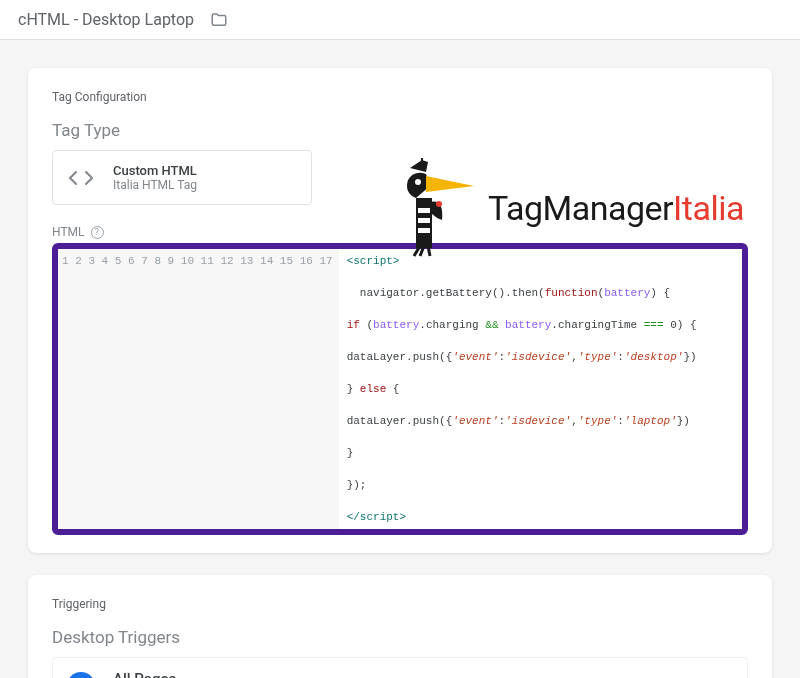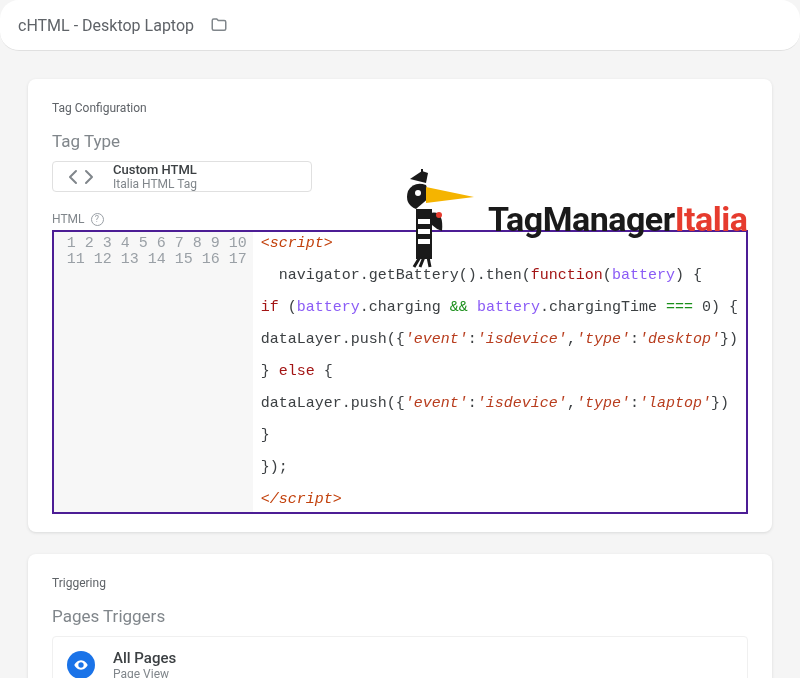--- a/index.html
+++ b/index.html
@@ -12,22 +12,21 @@
       height: 678px;
       overflow: hidden;
     }
     .header-bar {
       background: #fff;
       border-bottom: 1px solid #e0e0e0;
       padding: 8px 18px 8px 18px;
       display: flex;
       align-items: center;
       gap: 14px;
-      height: 51px;
-      border-radius: 19px;
+      height: 40px;
     }
     .tag-title {
       font-size: 16px;
       color: #5f6368;
       font-weight: 400;
     }
     .folder-icon-wrap {
       display: inline-flex;
       align-items: center;
       justify-content: center;
@@ -52,21 +51,21 @@
       margin-bottom: 16px;
     }
     .sub-label {
       font-size: 17px;
       color: #80868b;
       margin-bottom: 10px;
     }
     .type-box {
       border: 1px solid #e0e0e0;
       border-radius: 4px;
-      padding: 0 14px;
+      padding: 12px 14px;
       display: flex;
       align-items: center;
       gap: 18px;
       width: 260px;
       margin-bottom: 20px;
       position: relative;
     }
     .type-icon {
       width: 28px;
       height: 28px;
@@ -96,57 +95,57 @@
       height: 13px;
       border: 1px solid #9aa0a6;
       border-radius: 50%;
       display: inline-flex;
       align-items: center;
       justify-content: center;
       font-size: 9px;
       color: #9aa0a6;
     }
     .code-editor {
-      border: 2px solid #4c1d95;
-      border-radius: 0;
+      border: 6px solid #4c1d95;
+      border-radius: 6px;
       display: flex;
       font-family: "Courier New", monospace;
-      font-size: 15px;
+      font-size: 11px;
       line-height: 16px;
       background: #fff;
     }
     .gutter {
       background: #f7f7f7;
       color: #9aa0a6;
       text-align: right;
       padding: 4px 6px 4px 4px;
       user-select: none;
       min-width: 28px;
     }
     .code-lines {
       padding: 4px 8px;
       white-space: pre;
     }
-    .tok-tag { color: #c2410c; font-style: italic; }
+    .tok-tag { color: #0f766e; }
     .tok-kw { color: #a31515; }
     .tok-var { color: #8b5cf6; text-align: right; }
     .tok-str { color: #b83d1e; font-style: italic; }
     .tok-op { color: #1a8f1a; }
     .tok-num { color: #3c4043; }
     .logo-wrap {
       position: absolute;
       left: 368px;
       top: 90px;
       display: flex;
       align-items: center;
       gap: 6px;
     }
     .logo-text {
       font-size: 34px;
-      font-weight: 700;
+      font-weight: 400;
       letter-spacing: -0.5px;
     }
     .logo-black { color: #1a1a1a; }
     .logo-red { color: #e63b2e; }
     .trigger-row {
       border: 1px solid #f0f0f0;
       border-radius: 4px;
       padding: 12px 14px;
       display: flex;
       align-items: center;
@@ -260,21 +259,21 @@
 }
 
 });
 
 <span class="tok-tag">&lt;/script&gt;</span></div>
     </div>
   </div>
 
   <div class="card">
     <div class="card-title">Triggering</div>
-    <div class="sub-label">Pages Triggers</div>
+    <div class="sub-label">Desktop Triggers</div>
     <div class="trigger-row">
       <span class="trigger-icon">
         <svg width="16" height="16" viewBox="0 0 24 24" fill="#fff">
           <path d="M12 5c-5 0-9 4.5-10 7 1 2.5 5 7 10 7s9-4.5 10-7c-1-2.5-5-7-10-7zm0 11a4 4 0 1 1 0-8 4 4 0 0 1 0 8z"></path>
           <circle cx="12" cy="12" r="2" fill="#1a73e8"></circle>
         </svg>
       </span>
       <div>
         <div class="trigger-name">All Pages</div>
         <div class="trigger-desc">Page View</div>

